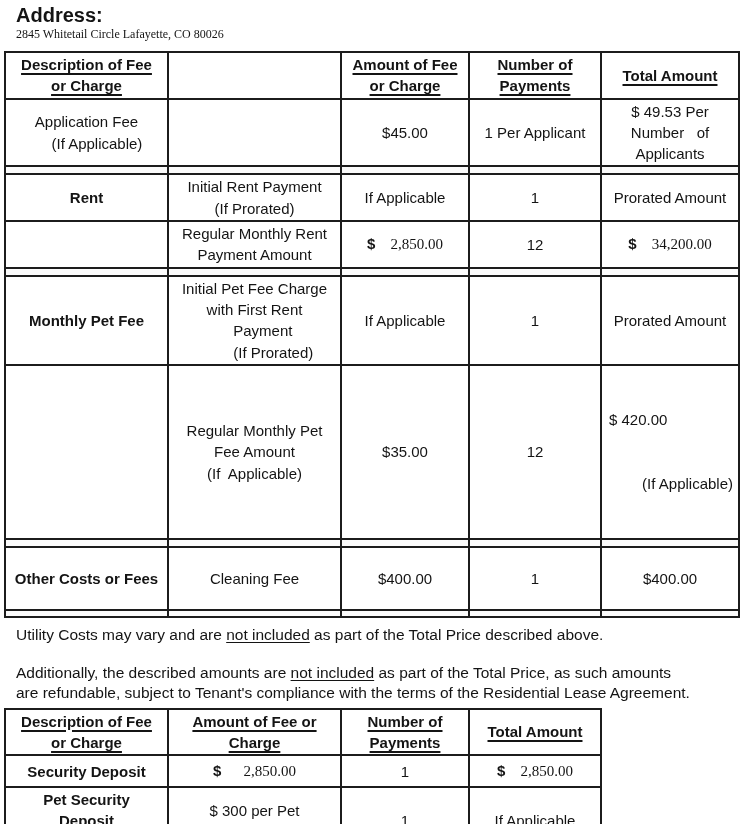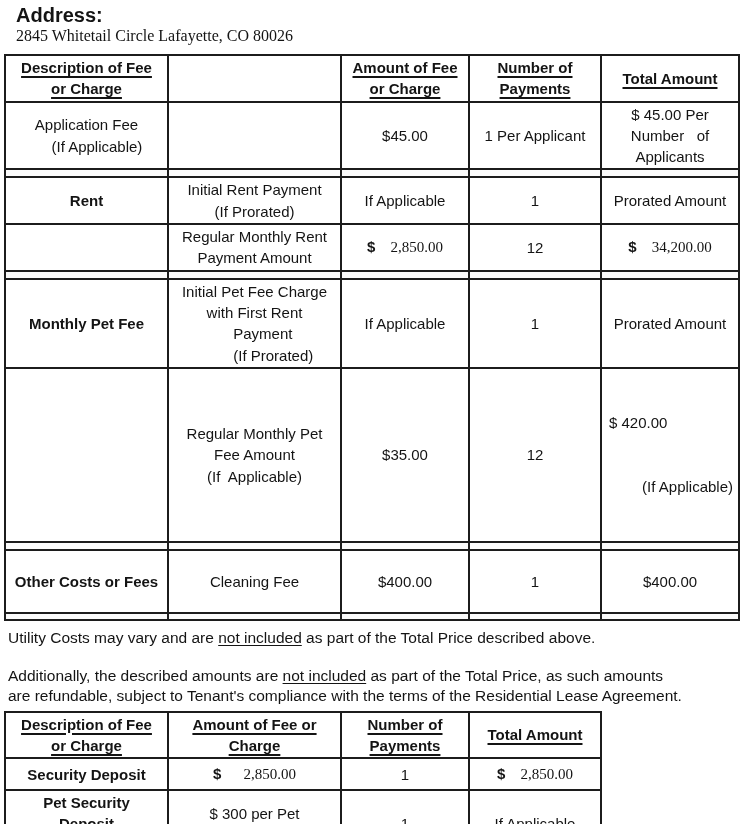--- a/index.html
+++ b/index.html
@@ -2,21 +2,21 @@
 <html><head>
 <meta charset="utf-8">
 <style>
   html,body{margin:0;padding:0;background:#ffffff;}
   body{width:744px;font-family:"Liberation Sans",sans-serif;color:#141414;}
   .page{padding:4px 2px 6px 4px;}
 
   .doc-title{font-size:21px;font-weight:bold;text-align:center;margin:2px 0 6px 0;letter-spacing:0px;}
   .address-row{margin:0 0 9px 2px;display:flex;align-items:baseline;flex-direction:column;}
   .addr-label{font-weight:bold;font-size:20px;}
-  .addr-value{font-family:"Liberation Serif",serif;font-size:16px;margin-left:10px;}
+  .addr-value{font-family:"Liberation Serif",serif;font-size:12px;margin-left:10px;}
 
   table.fees{border-collapse:collapse;table-layout:fixed;}
   table.main{width:734px;}
   table.deposit{width:596px;margin-top:4px;}
   table.fees td,table.fees th{border:2px solid #1c1c1c;padding:1px 3px;font-size:15px;
     vertical-align:middle;text-align:center;white-space:pre-wrap;line-height:1.42;overflow:hidden;}
   table.fees th{font-weight:bold;text-decoration:underline;text-decoration-thickness:2px;text-underline-offset:3px;}
 
   tr.h-header{height:46px;}
   tr.h-appfee{height:56px;}
@@ -34,21 +34,21 @@
   .bold{font-weight:bold;}
   .vbottom{vertical-align:bottom;padding-bottom:3px;}
   .money{text-align:left;padding-left:9px;}
   .money .cur{font-weight:bold;}
   .money .val{font-family:"Liberation Serif",serif;margin-left:15px;}
   .money-wide .val{margin-left:22px;}
   .split-total{padding:2px 4px;}
   .split-total .l1{text-align:left;padding-left:4px;}
   .split-total .l2{text-align:right;padding-right:2px;}
 
-  .note{font-size:15.5px;margin:7px 0 0 4px;white-space:pre-wrap;line-height:1.32;}
+  .note{font-size:15.5px;margin:7px 0 0 12px;white-space:pre-wrap;line-height:1.32;}
   .note + .note{margin-top:17px;}
   .note .u{text-decoration:underline;text-underline-offset:2px;}
 </style>
 </head>
 <body>
 
 <div class="page">
 
 
   <div class="address-row">
@@ -75,21 +75,21 @@
 Payments</th>
         <th>Total Amount</th>
       </tr>
 
       <tr class="h-appfee">
         <td class="tl">Application Fee
      (If Applicable)</td>
         <td></td>
         <td>$45.00</td>
         <td>1 Per Applicant</td>
-        <td>$ 45.00 Per
+        <td>$ 49.53 Per
 Number   of
 Applicants</td>
       </tr>
 
       <tr class="sep">
         <td></td>
           <td></td>
           <td></td>
           <td></td>
           <td></td>

